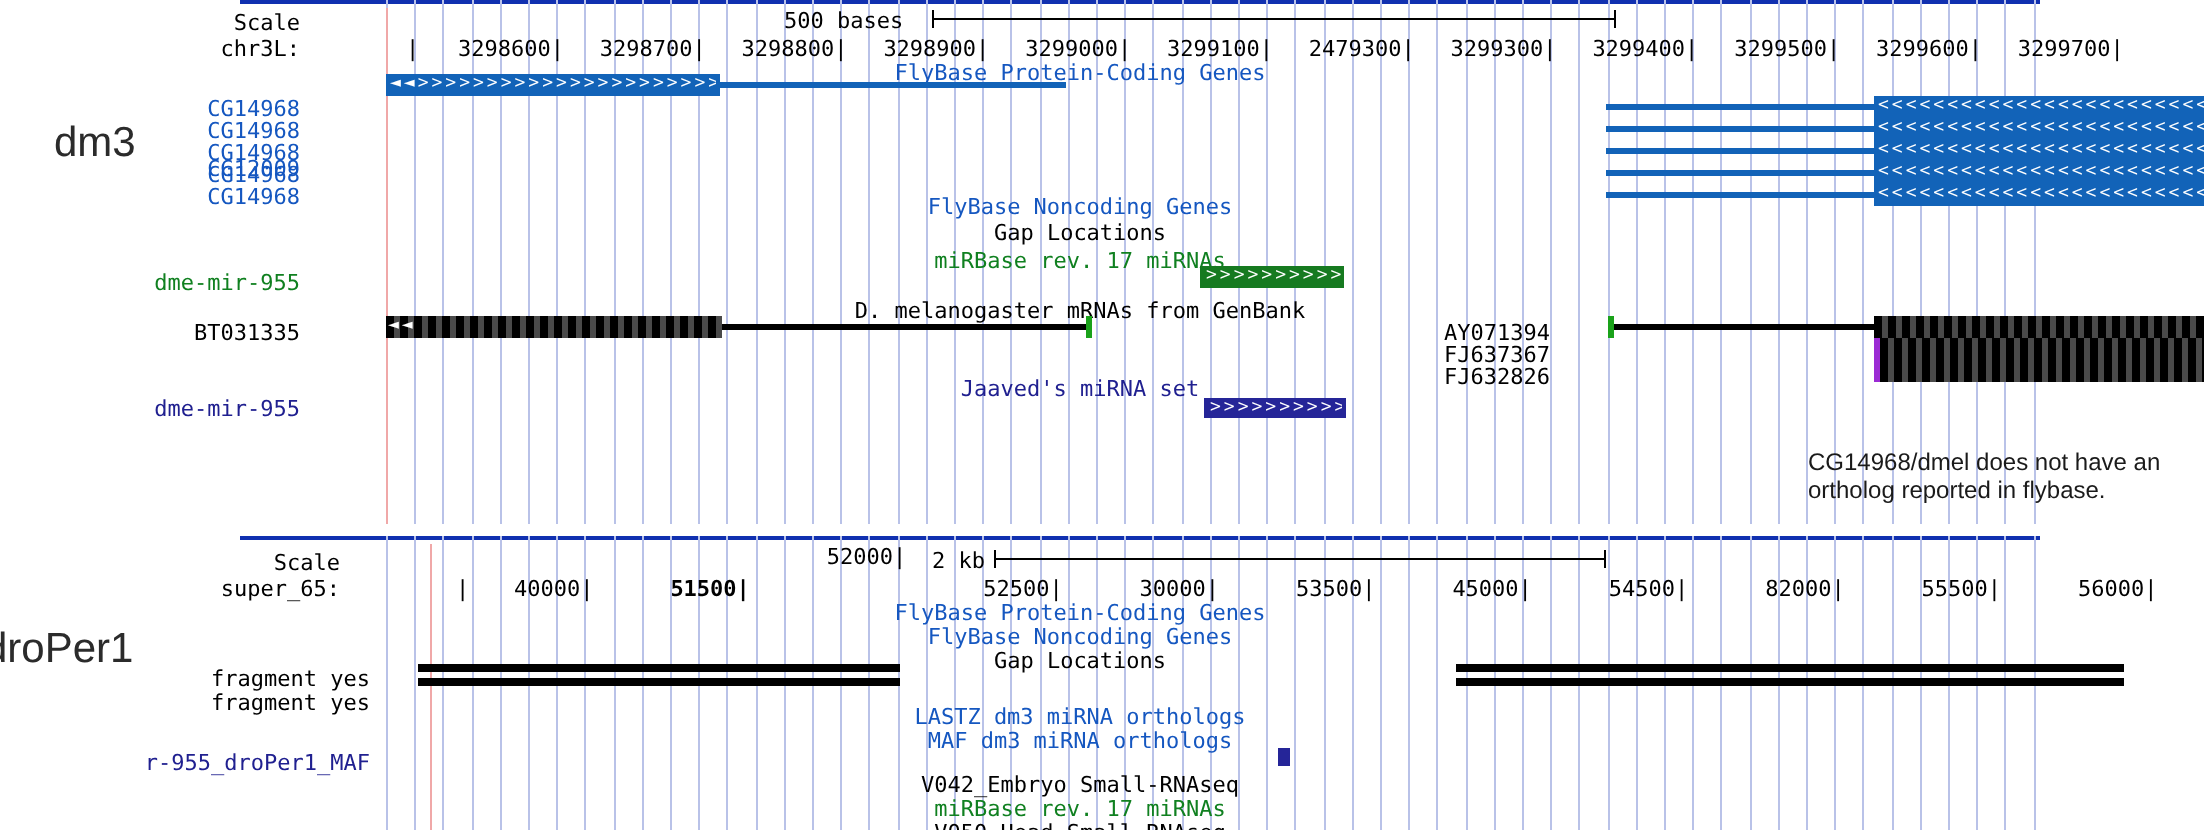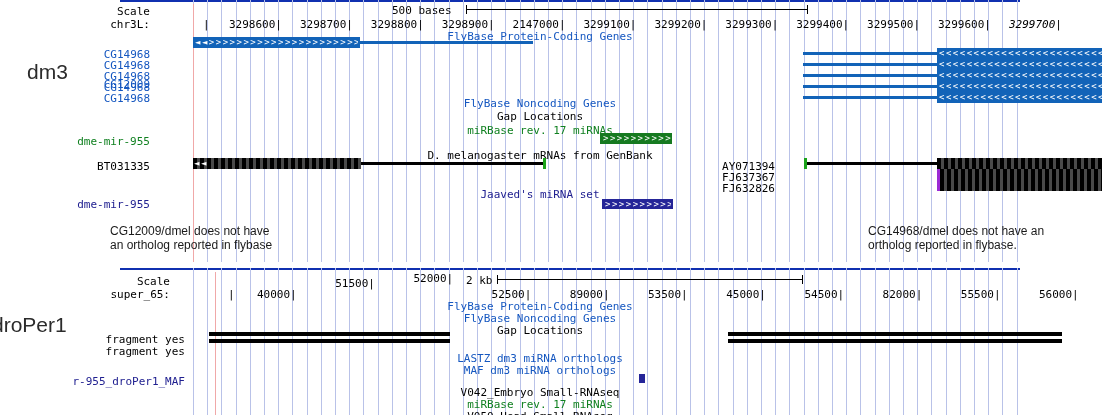--- a/index.html
+++ b/index.html
@@ -156,28 +156,28 @@
         <div class="bar"></div>
         <div class="cr"></div>
     </div>
 
     <div id="ticks1">
         <div class="tick" style="left: 203px; top: 19px;">|</div>
         <div class="tick" style="left: 229px; top: 19px;">3298600|</div>
         <div class="tick" style="left: 299.9px; top: 19px;">3298700|</div>
         <div class="tick" style="left: 370.8px; top: 19px;">3298800|</div>
         <div class="tick" style="left: 441.7px; top: 19px;">3298900|</div>
-        <div class="tick" style="left: 512.6px; top: 19px;">2147000|</div>
+        <div class="tick" style="left: 512.6px; top: 19px;">3299000|</div>
         <div class="tick" style="left: 583.5px; top: 19px;">3299100|</div>
-        <div class="tick" style="left: 654.4px; top: 19px;">3299200|</div>
+        <div class="tick" style="left: 654.4px; top: 19px;">2479300|</div>
         <div class="tick" style="left: 725.3px; top: 19px;">3299300|</div>
         <div class="tick" style="left: 796.2px; top: 19px;">3299400|</div>
         <div class="tick" style="left: 867.1px; top: 19px;">3299500|</div>
         <div class="tick" style="left: 938px; top: 19px;">3299600|</div>
-        <div class="tick" style="left: 1008.9px; top: 19px; font-style: italic;">3299700|</div>
+        <div class="tick" style="left: 1008.9px; top: 19px;">3299700|</div>
       </div>
 
     <div class="centerlabel c-blue" style="left:-11px;top:31px;">FlyBase Protein-Coding Genes</div>
 
     <div id="genelabels1">
         <div class="rowlabel c-blue" style="left: 40px; width: 110px; top: 34px; margin-top: 45px;">CG12009</div>
         <div class="rowlabel c-blue" style="left: 40px; width: 110px; top: 49px;">CG14968</div>
         <div class="rowlabel c-blue" style="left: 40px; width: 110px; top: 60px;">CG14968</div>
         <div class="rowlabel c-blue" style="left: 40px; width: 110px; top: 71px;">CG14968</div>
         <div class="rowlabel c-blue" style="left: 40px; width: 110px; top: 82px;">CG14968</div>
@@ -259,23 +259,21 @@
     </div>
 
     <div class="centerlabel c-navy" style="left:-11px;top:189px;">Jaaved's miRNA set</div>
     <div class="feat" style="left:602px;top:199px;width:71px;height:10px;">
       <div class="exonblock navy-ex" style="left:0;top:0;width:71px;height:10px;"></div>
       <div class="arrows" style="left:3px;top:0;width:66px;height:10px;line-height:10px;">&gt;&gt;&gt;&gt;&gt;&gt;&gt;&gt;&gt;&gt;&gt;</div>
     </div>
     <div class="rowlabel c-navy" style="left:40px;top:199px;width:110px;">dme-mir-955</div>
   </div>
 
-  <div class="caption" style="left:110px;top:224px;">CG12009/dmel does not have
-an ortholog reported in flybase</div>
-  <div class="caption" style="left:868px;top:224px;">CG14968/dmel does not have an
+  <div class="caption" style="left:904px;top:224px;">CG14968/dmel does not have an
 ortholog reported in flybase.</div>
 </div>
 
 <div class="panel" id="panel-droper1">
 
   <div class="asm-label" style="left:-8px;top:45px;">droPer1</div>
 
   <div class="browser">
     <div class="topline"></div>
     <div class="grid" id="grid2">
@@ -353,24 +351,24 @@
     <div class="scaletext" style="left:466px;top:7px;">2 kb</div>
     <div class="scalebar" style="left:497px;top:7px;width:306px;">
       <div class="cl"></div>
         <div class="bar"></div>
         <div class="cr"></div>
     </div>
 
     <div id="ticks2">
         <div class="tick" style="left: 228px; top: 21px;">|</div>
         <div class="tick" style="left: 257px; top: 21px;">40000|</div>
-        <div class="tick" style="left: 335.2px; top: 10px;">51500|</div>
+        <div class="tick" style="left: 335.2px; top: 21px; font-weight: bold;">51500|</div>
         <div class="tick" style="left: 413.4px; top: 5px;">52000|</div>
         <div class="tick" style="left: 491.6px; top: 21px;">52500|</div>
-        <div class="tick" style="left: 569.8px; top: 21px;">89000|</div>
+        <div class="tick" style="left: 569.8px; top: 21px;">30000|</div>
         <div class="tick" style="left: 648px; top: 21px;">53500|</div>
         <div class="tick" style="left: 726.2px; top: 21px;">45000|</div>
         <div class="tick" style="left: 804.4px; top: 21px;">54500|</div>
         <div class="tick" style="left: 882.6px; top: 21px;">82000|</div>
         <div class="tick" style="left: 960.8px; top: 21px;">55500|</div>
         <div class="tick" style="left: 1039px; top: 21px;">56000|</div>
       </div>
 
     <div class="centerlabel c-blue" style="left:-11px;top:33px;">FlyBase Protein-Coding Genes</div>
     <div class="centerlabel c-blue" style="left:-11px;top:45px;">FlyBase Noncoding Genes</div>

